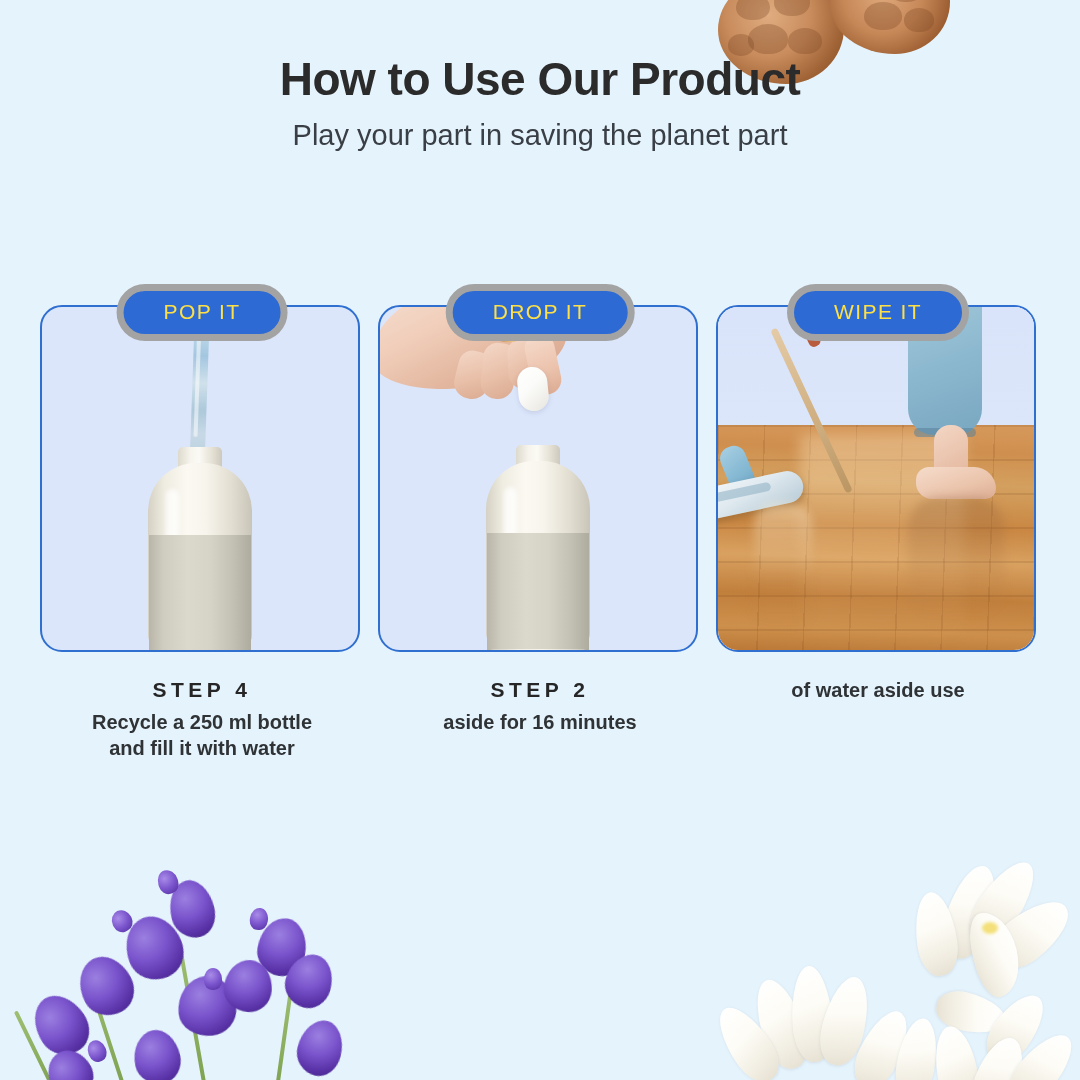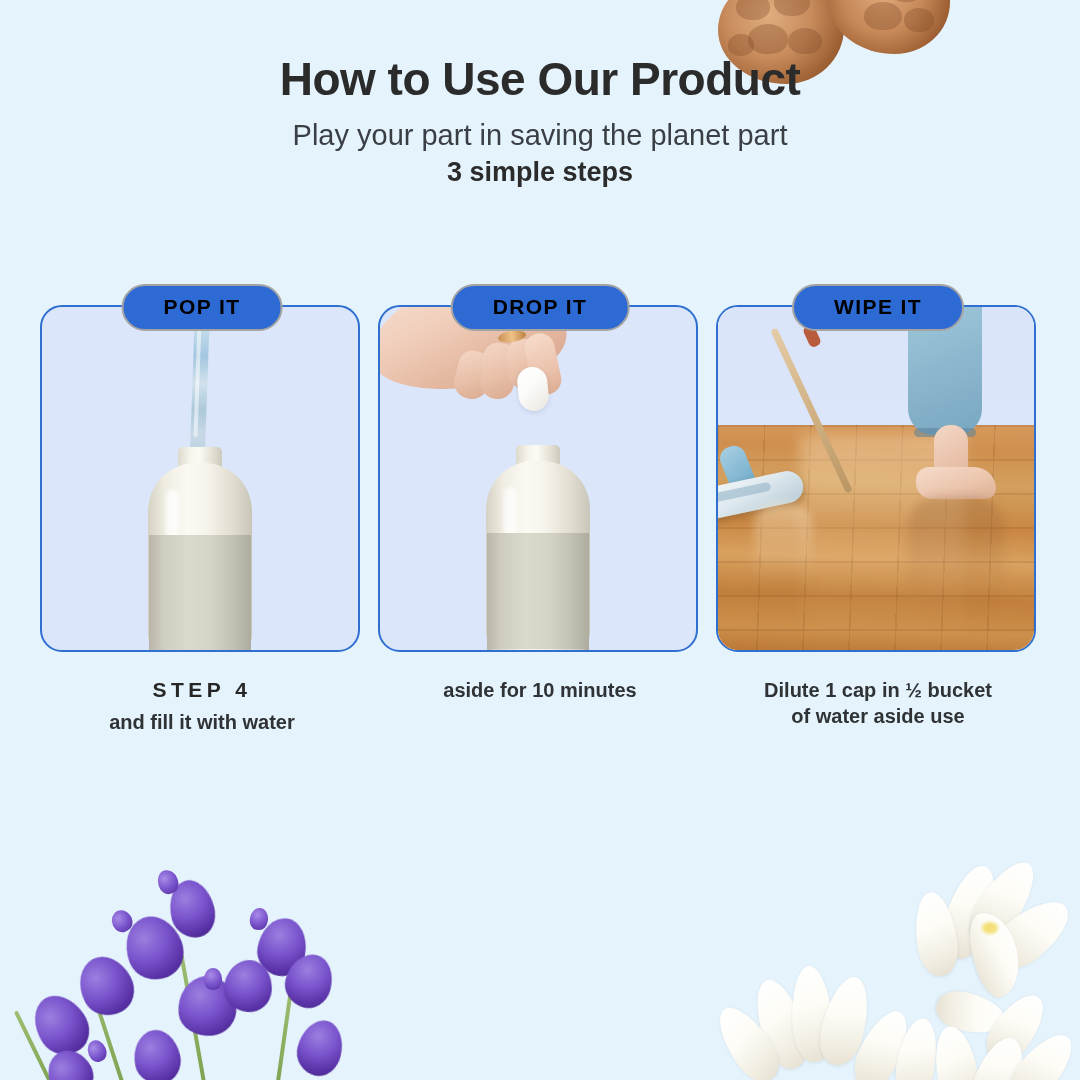--- a/index.html
+++ b/index.html
@@ -87,27 +87,27 @@
     overflow: hidden;
   }
 
   .badge {
     position: absolute;
     top: 0;
     left: 50%;
     transform: translateX(-50%);
     z-index: 4;
     background: #2d6ad4;
-    color: #000000;
+    color: #fde047;
     font-size: 21px;
-    font-weight: bold;
+    font-weight: normal;
     letter-spacing: 1.4px;
     padding: 9px 40px 10px 40px;
     border-radius: 30px;
-    border: 2px solid #a3a3a3;
+    border: 7px solid #a3a3a3;
     white-space: nowrap;
     line-height: 1.15;
   }
 
   .caption {
     position: absolute;
     top: 394px;
     left: -8px;
     width: 340px;
     text-align: center;
@@ -465,41 +465,41 @@
   }
 </style>
 </head>
 <body>
 
 <div class="page">
 
   <div class="header">
     <h1 class="title">How to Use Our Product</h1>
     <div class="subtitle-1">Play your part in saving the planet part</div>
-    <div class="subtitle-2">3 simple steps</div>
   </div>
 
   <div class="steps">
 
     <div class="step step-1">
       <div class="card">
         <div class="scene">
           <div class="stream"></div>
           <div class="bottle bottle-1">
             <div class="neck"></div>
             <div class="body"></div>
             <div class="label"></div>
             <div class="bottom-rim"></div>
 
           </div>
         </div>
       </div>
       <div class="badge">POP IT</div>
       <div class="caption">
         <div class="caption-step">STEP 4</div>
+        <div class="caption-text">Recycle a 250 ml bottle</div>
         <div class="caption-text">and fill it with water</div>
       </div>
     </div>
 
     <div class="step step-2">
       <div class="card">
         <div class="scene">
           <div class="hand">
             <div class="palm"></div>
             <div class="finger f1"></div>
@@ -513,21 +513,22 @@
             <div class="neck"></div>
             <div class="body"></div>
             <div class="label"></div>
             <div class="bottom-rim"></div>
 
           </div>
         </div>
       </div>
       <div class="badge">DROP IT</div>
       <div class="caption">
-        <div class="caption-text">aside for 10 minutes</div>
+        <div class="caption-step">STEP 2</div>
+        <div class="caption-text">aside for 16 minutes</div>
       </div>
     </div>
 
     <div class="step step-3">
       <div class="card">
         <div class="photo3">
           <div class="sky3"></div>
           <div class="floor3"></div>
           <div class="gloss3"></div>
           <div class="leg3"></div>
@@ -536,21 +537,20 @@
           <div class="reflect3"></div>
           <div class="mop-handle3"></div>
           <div class="mop-grip3"></div>
           <div class="mop-neck3"></div>
           <div class="mop-head3"></div>
           <div class="wet3"></div>
         </div>
       </div>
       <div class="badge">WIPE IT</div>
       <div class="caption">
-        <div class="caption-text">Dilute 1 cap in ½ bucket</div>
         <div class="caption-text">of water aside use</div>
       </div>
     </div>
 
   </div>
 
   <div class="decor decor-top-right">
     <div class="needle" style="left:86px;  top:-6px; height:62px; transform:rotate(-32deg);"></div>
     <div class="needle" style="left:98px;  top:-8px; height:74px; transform:rotate(-22deg);"></div>
     <div class="needle" style="left:110px; top:-10px;height:82px; transform:rotate(-14deg);"></div>

